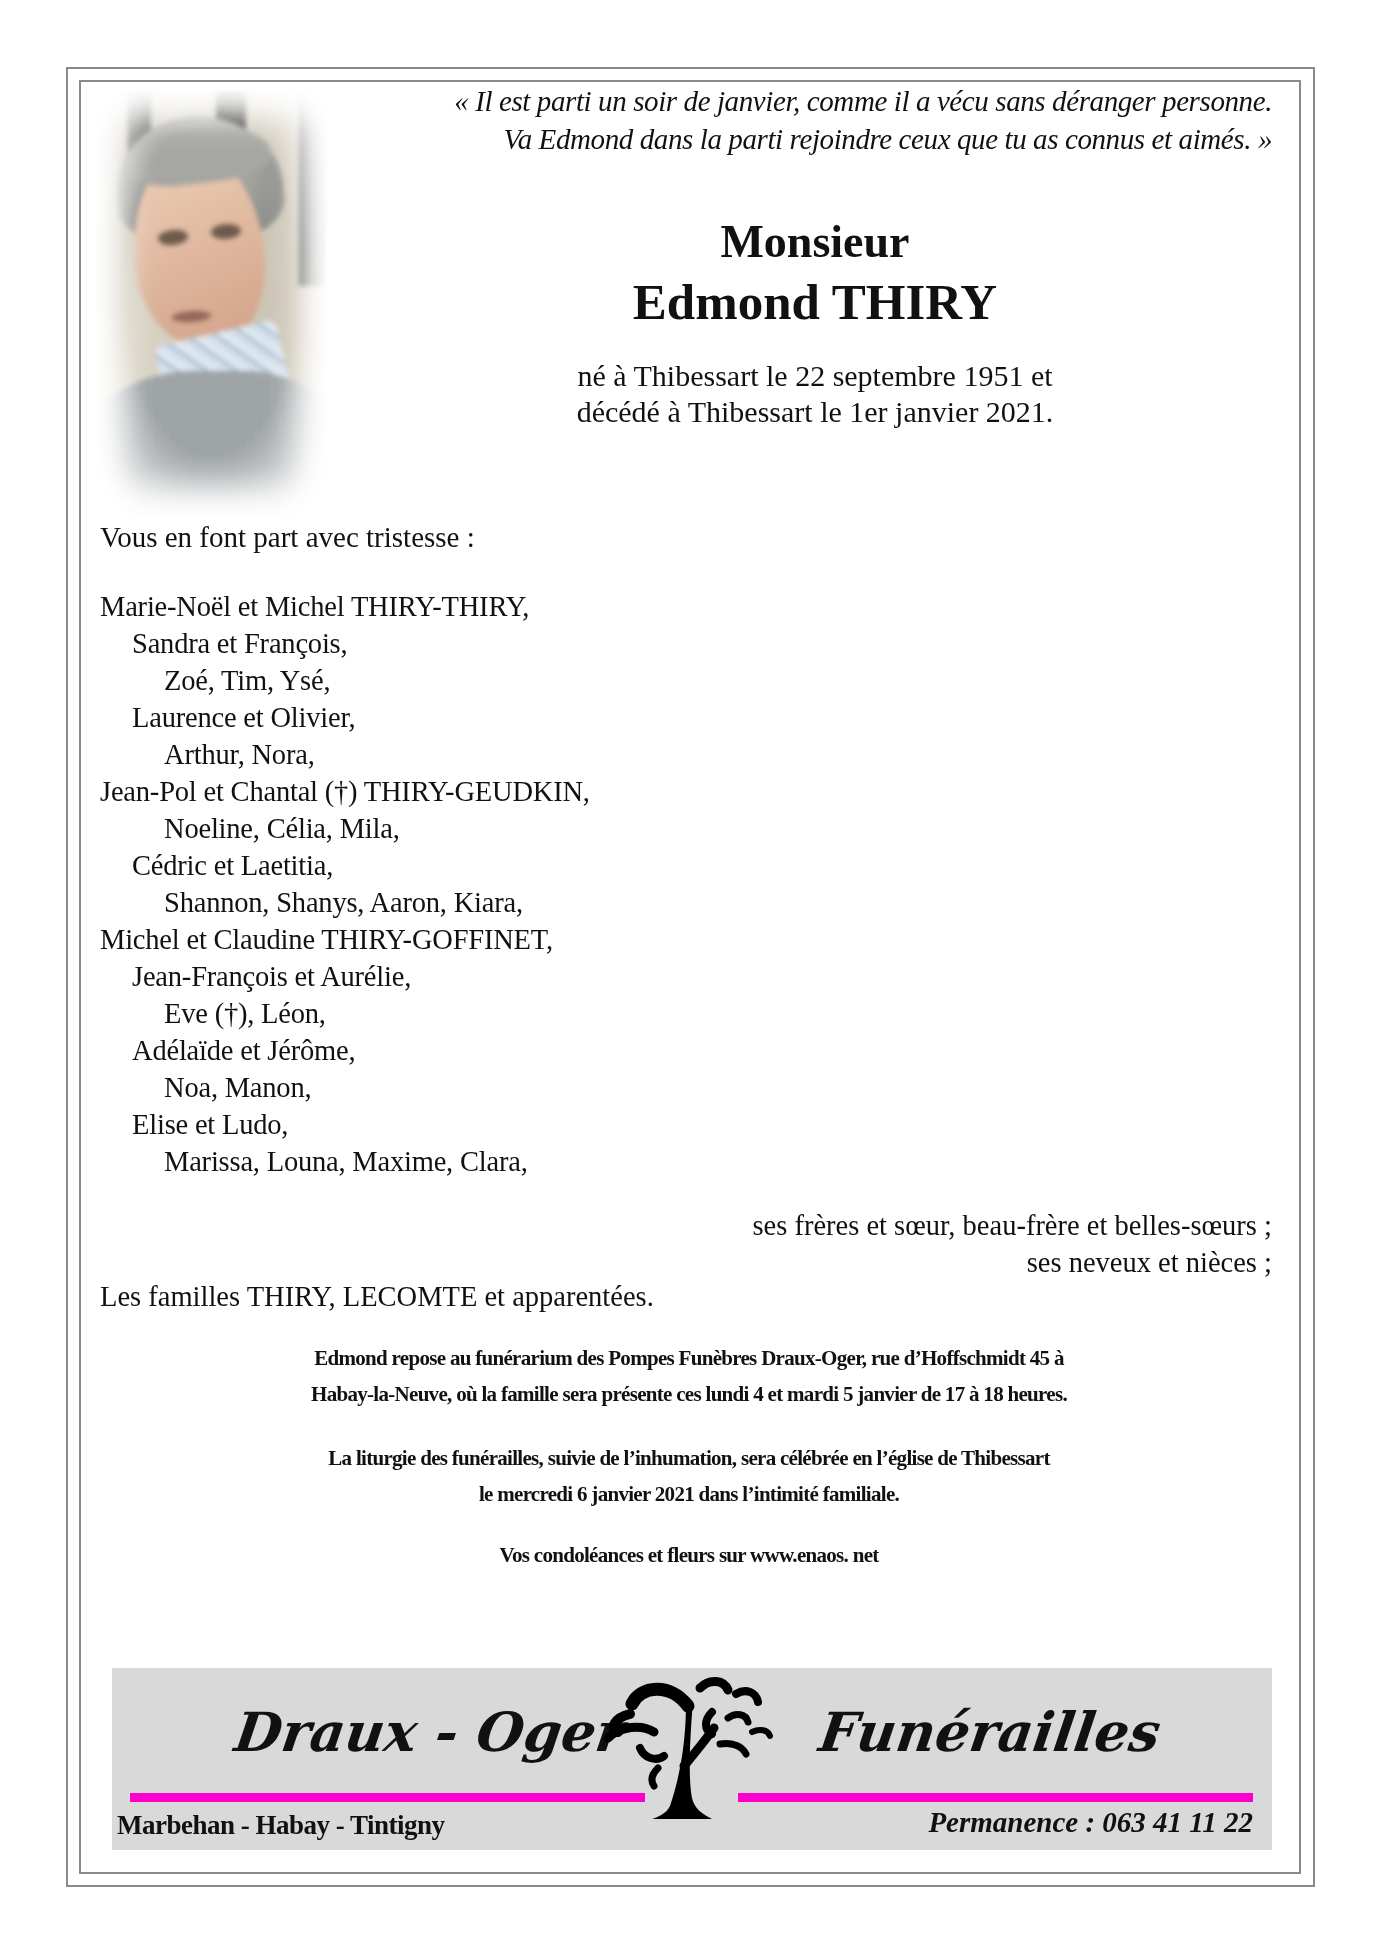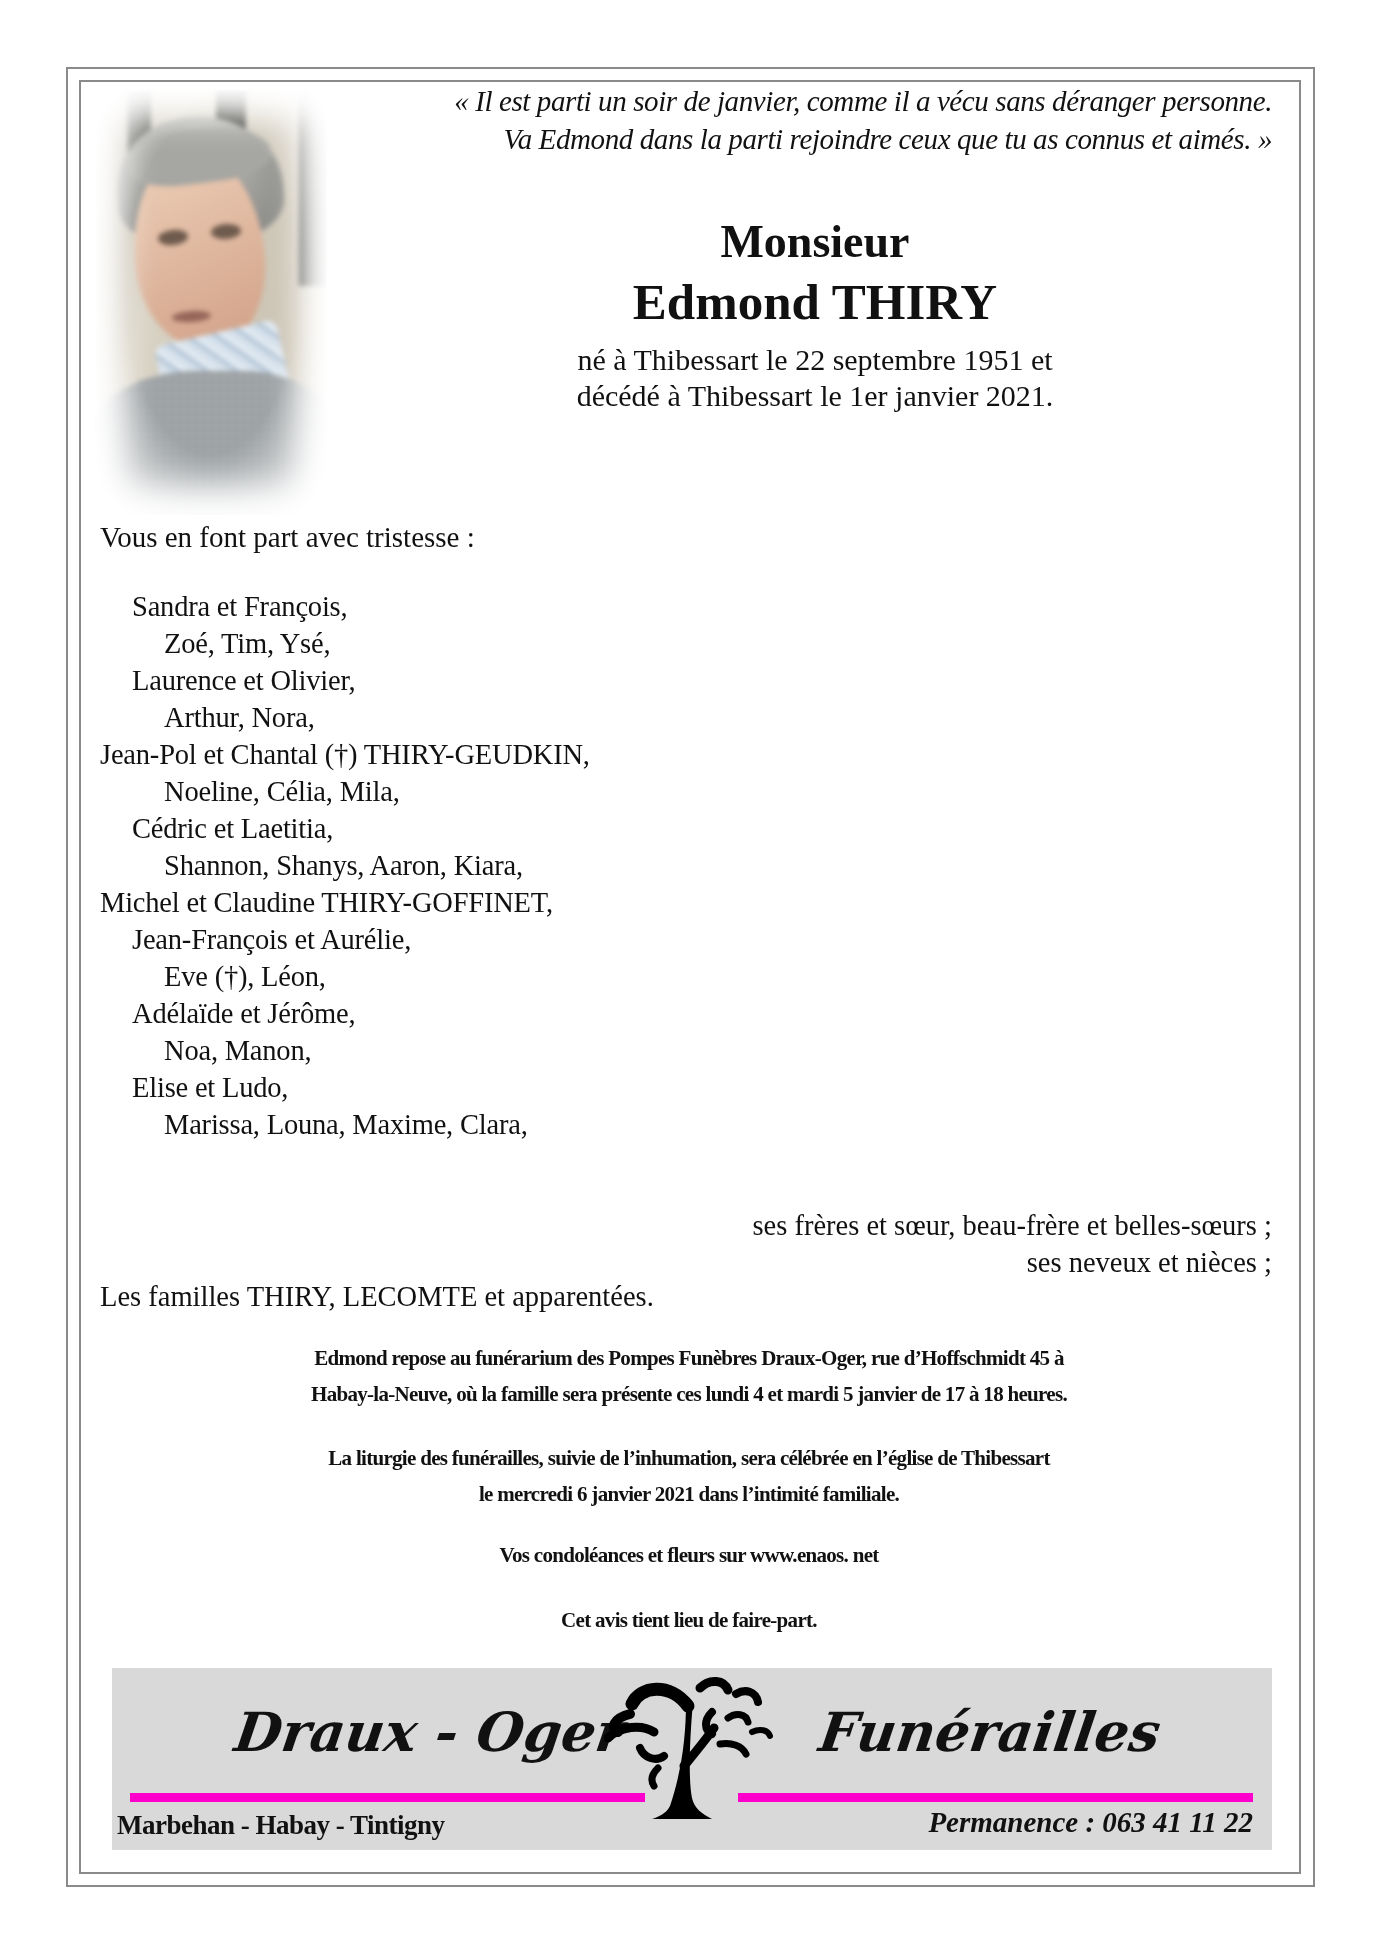--- a/index.html
+++ b/index.html
@@ -46,21 +46,21 @@
      box-shadow:inset 0 0 34px 26px #ffffff;}
 
   
   #quote{right:106px; top:82px; text-align:right; font-style:italic;
      font-size:29px; line-height:38px; letter-spacing:-0.4px; white-space:nowrap;}
 
   #titleblock{left:330px; top:213px; width:970px; text-align:center;}
   #titleblock .t1{font-size:46px; font-weight:bold; line-height:57px;}
   #titleblock .t2{font-size:51px; font-weight:bold; line-height:64px;}
   #titleblock .dates{font-size:30px; line-height:36px;}
-  #titleblock .dates-wrap{margin-top:8px;}
+  #titleblock .dates-wrap{margin-top:24px;}
 
   #intro{left:100px; top:521px; font-size:29px;}
 
   #family{left:100px; top:588px; font-size:28.5px; line-height:37px; letter-spacing:-0.2px;}
   #family .ind1{padding-left:32px;}
   #family .ind2{padding-left:64px;}
 
   #relations{right:106px; top:1207px; text-align:right; 
      font-size:28.5px; line-height:37px; white-space:nowrap;}
 
@@ -124,20 +124,21 @@
     <div class="t2">Edmond THIRY</div>
     <div class="dates-wrap">
       <div class="dates">né à Thibessart le 22 septembre 1951 et</div>
       <div class="dates">décédé à Thibessart le 1er janvier 2021.</div>
     </div>
   </div>
 
   <div class="abs" id="intro">Vous en font part avec tristesse :</div>
 
   <div class="abs" id="family">
+    <div class="ind0">Marie-Noël et Michel THIRY-THIRY,</div>
     <div class="ind1">Sandra et François,</div>
     <div class="ind2">Zoé, Tim, Ysé,</div>
     <div class="ind1">Laurence et Olivier,</div>
     <div class="ind2">Arthur, Nora,</div>
     <div class="ind0">Jean-Pol et Chantal (†) THIRY-GEUDKIN,</div>
     <div class="ind2">Noeline, Célia, Mila,</div>
     <div class="ind1">Cédric et Laetitia,</div>
     <div class="ind2">Shannon, Shanys, Aaron, Kiara,</div>
     <div class="ind0">Michel et Claudine THIRY-GOFFINET,</div>
     <div class="ind1">Jean-François et Aurélie,</div>
@@ -153,21 +154,20 @@
     <div>ses neveux et nièces ;</div>
   </div>
 
   <div class="abs" id="families-line">Les familles THIRY, LECOMTE et apparentées.</div>
 
   <div class="abs notice" id="notice-repose-1">Edmond repose au funérarium des Pompes Funèbres Draux-Oger, rue d’Hoffschmidt 45 à</div>
   <div class="abs notice" id="notice-repose-2">Habay-la-Neuve, où la famille sera présente ces lundi 4 et mardi 5 janvier de 17 à 18 heures.</div>
   <div class="abs notice" id="notice-liturgy-1">La liturgie des funérailles, suivie de l’inhumation, sera célébrée en l’église de Thibessart</div>
   <div class="abs notice" id="notice-liturgy-2">le mercredi 6 janvier 2021 dans l’intimité familiale.</div>
   <div class="abs notice" id="notice-condolences">Vos condoléances et fleurs sur www.enaos. net</div>
-  <div class="abs notice" id="notice-fairepart">Cet avis tient lieu de faire-part.</div>
 
   <div class="abs" id="banner" style="background: rgb(217, 217, 217);">
     <div class="scriptname" id="name-left">Draux - Oger</div>
     <div class="scriptname" id="name-right">Funérailles</div>
 
     <svg id="tree" viewBox="0 0 180 160" xmlns="http://www.w3.org/2000/svg">
       <g stroke="#000000" stroke-linecap="round" fill="none">
         <path d="M88 40 C70 16 40 20 32 38" stroke-width="13"></path>
         <path d="M30 48 C14 52 10 62 18 66" stroke-width="10"></path>
         <path d="M8 72 C20 60 42 58 54 66" stroke-width="9"></path>

